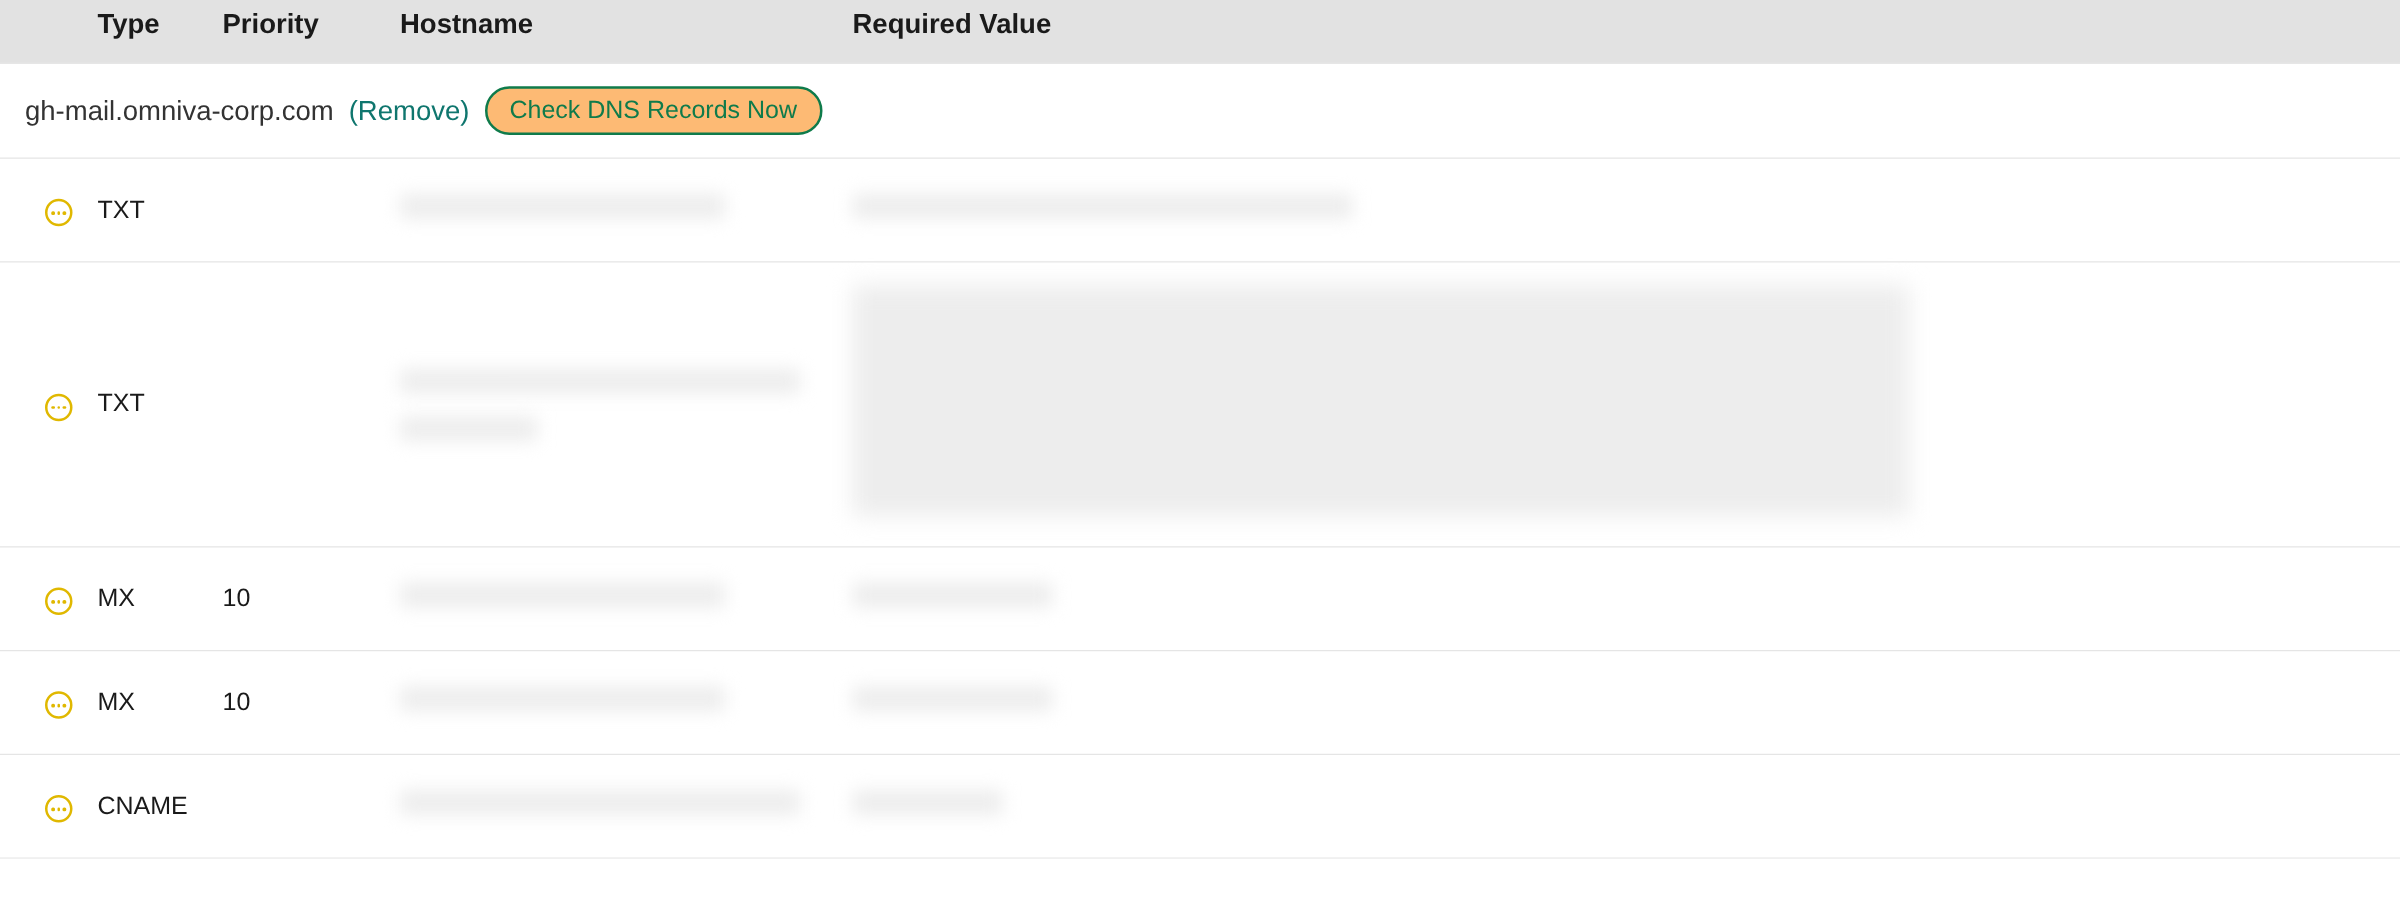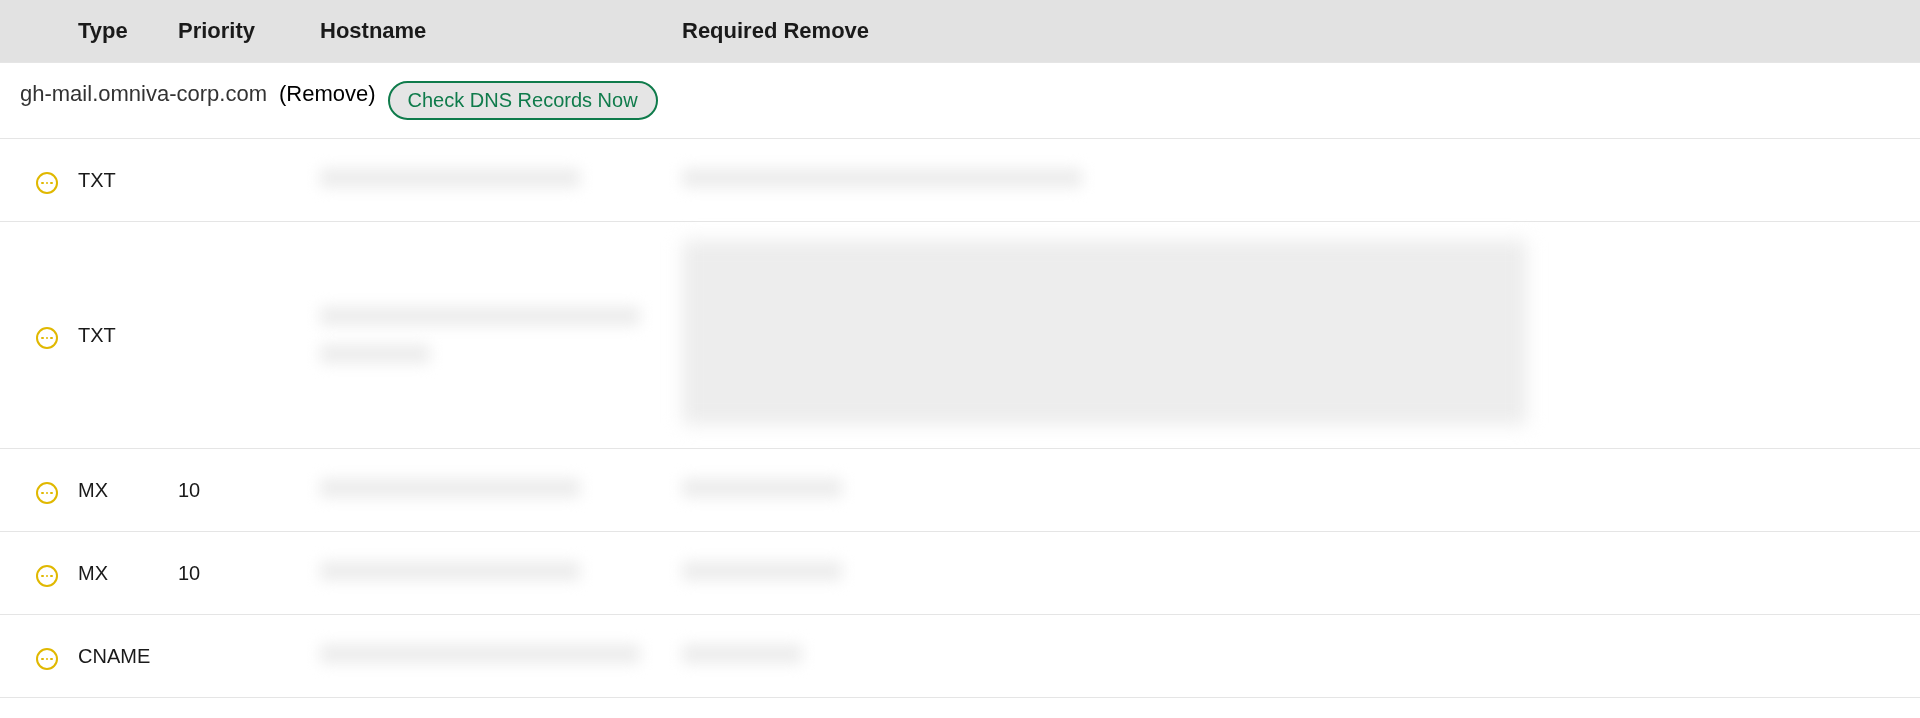--- a/index.html
+++ b/index.html
@@ -9,52 +9,52 @@
       color: #1a1a1a;
     }
     .container {
       width: 100%;
     }
     
     .header-row {
       display: flex;
       align-items: center;
       background: #e2e2e2;
-      padding: 18px 0 18px 0;
+      padding: 6px 0 18px 0;
       border-bottom: 1px solid #e5e5e5;
     }
     .col-status { width: 78px; flex: 0 0 78px; }
     .col-type   { width: 100px; flex: 0 0 100px; font-weight: 600; }
     .col-priority{ width: 98px; flex: 0 0 98px; font-weight: 600; }
     .col-hostname{ width: 362px; flex: 0 0 362px; font-weight: 600; margin-left: 44px; }
     .col-value  { flex: 1 1 auto; font-weight: 600; padding-right: 40px; }
 
     .header-row .col-type,
     .header-row .col-priority,
     .header-row .col-hostname,
     .header-row .col-value {
       font-size: 22px;
       font-weight: 700;
     }
 
     
     .domain-row {
       display: flex;
-      align-items: flex-start;
+      align-items: center;
       padding: 18px 20px;
       border-bottom: 1px solid #e5e5e5;
       font-size: 22px;
       gap: 12px;
     }
     .domain-name { color: #333; }
-    .remove-link { color: #000000; cursor: pointer; }
+    .remove-link { color: #0f766e; cursor: pointer; }
     .check-btn {
       border: 2px solid #0f7b4b;
       color: #0f7b4b;
-      background: #e5e5e5;
+      background: #fdba74;
       border-radius: 999px;
       padding: 6px 18px;
       font-size: 20px;
       cursor: pointer;
       font-family: inherit;
     }
 
     
     .record-row {
       display: flex;
@@ -127,21 +127,21 @@
 </head>
 <body>
 
 <div class="container">
 
   <div class="header-row">
     <div class="col-status"></div>
     <div class="col-type">Type</div>
     <div class="col-priority">Priority</div>
     <div class="col-hostname">Hostname</div>
-    <div class="col-value">Required Remove</div>
+    <div class="col-value">Required Value</div>
   </div>
 
   <div class="domain-row">
     <span class="domain-name">gh-mail.omniva-corp.com</span>
     <span class="remove-link">(Remove)</span>
     <button class="check-btn">Check DNS Records Now</button>
   </div>
 
   <div id="records">
       <div class="record-row">

